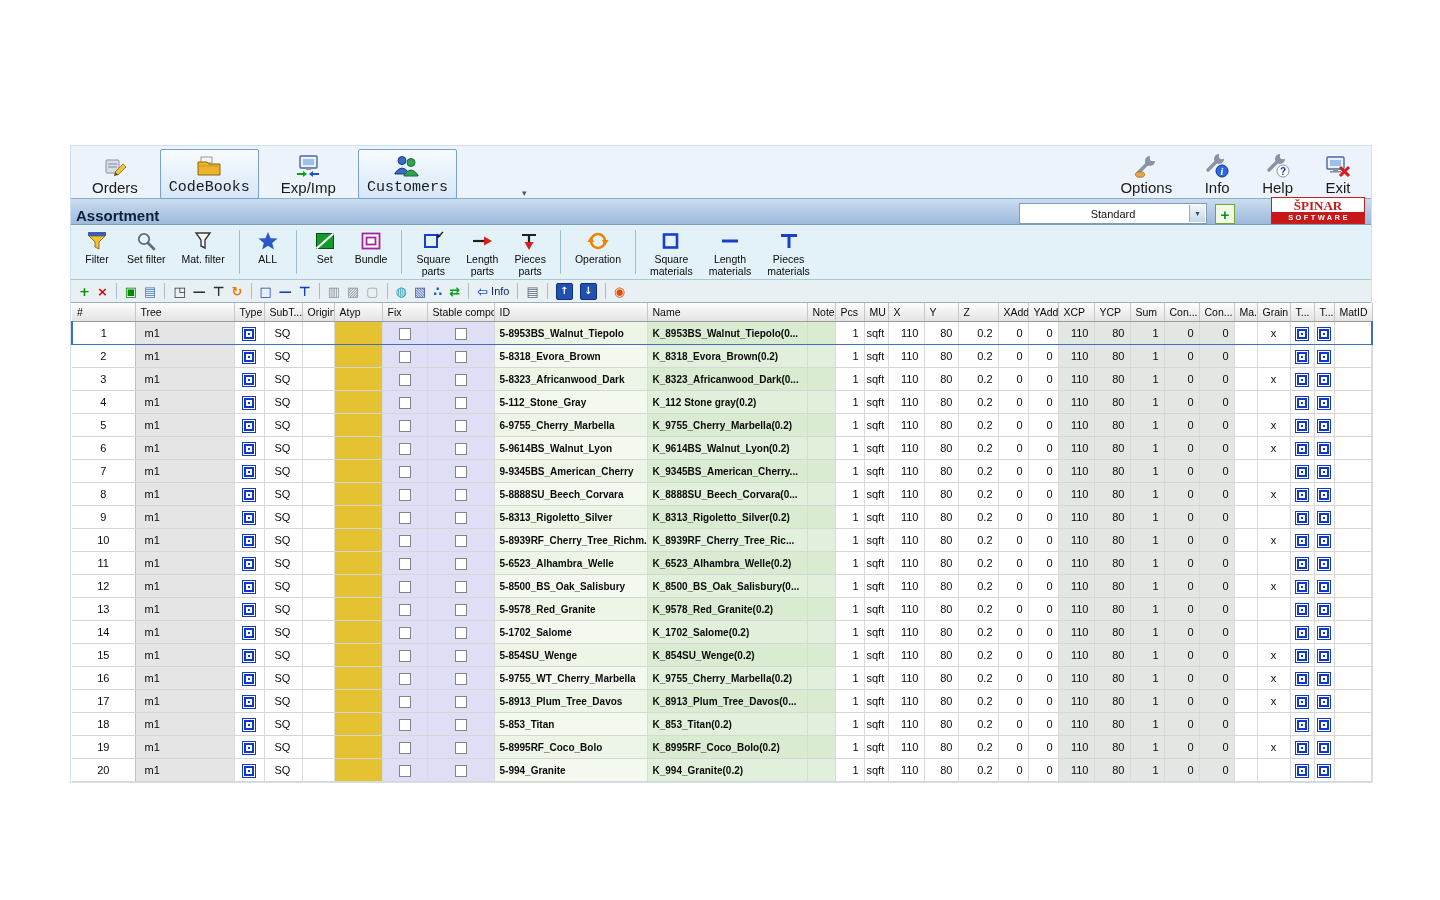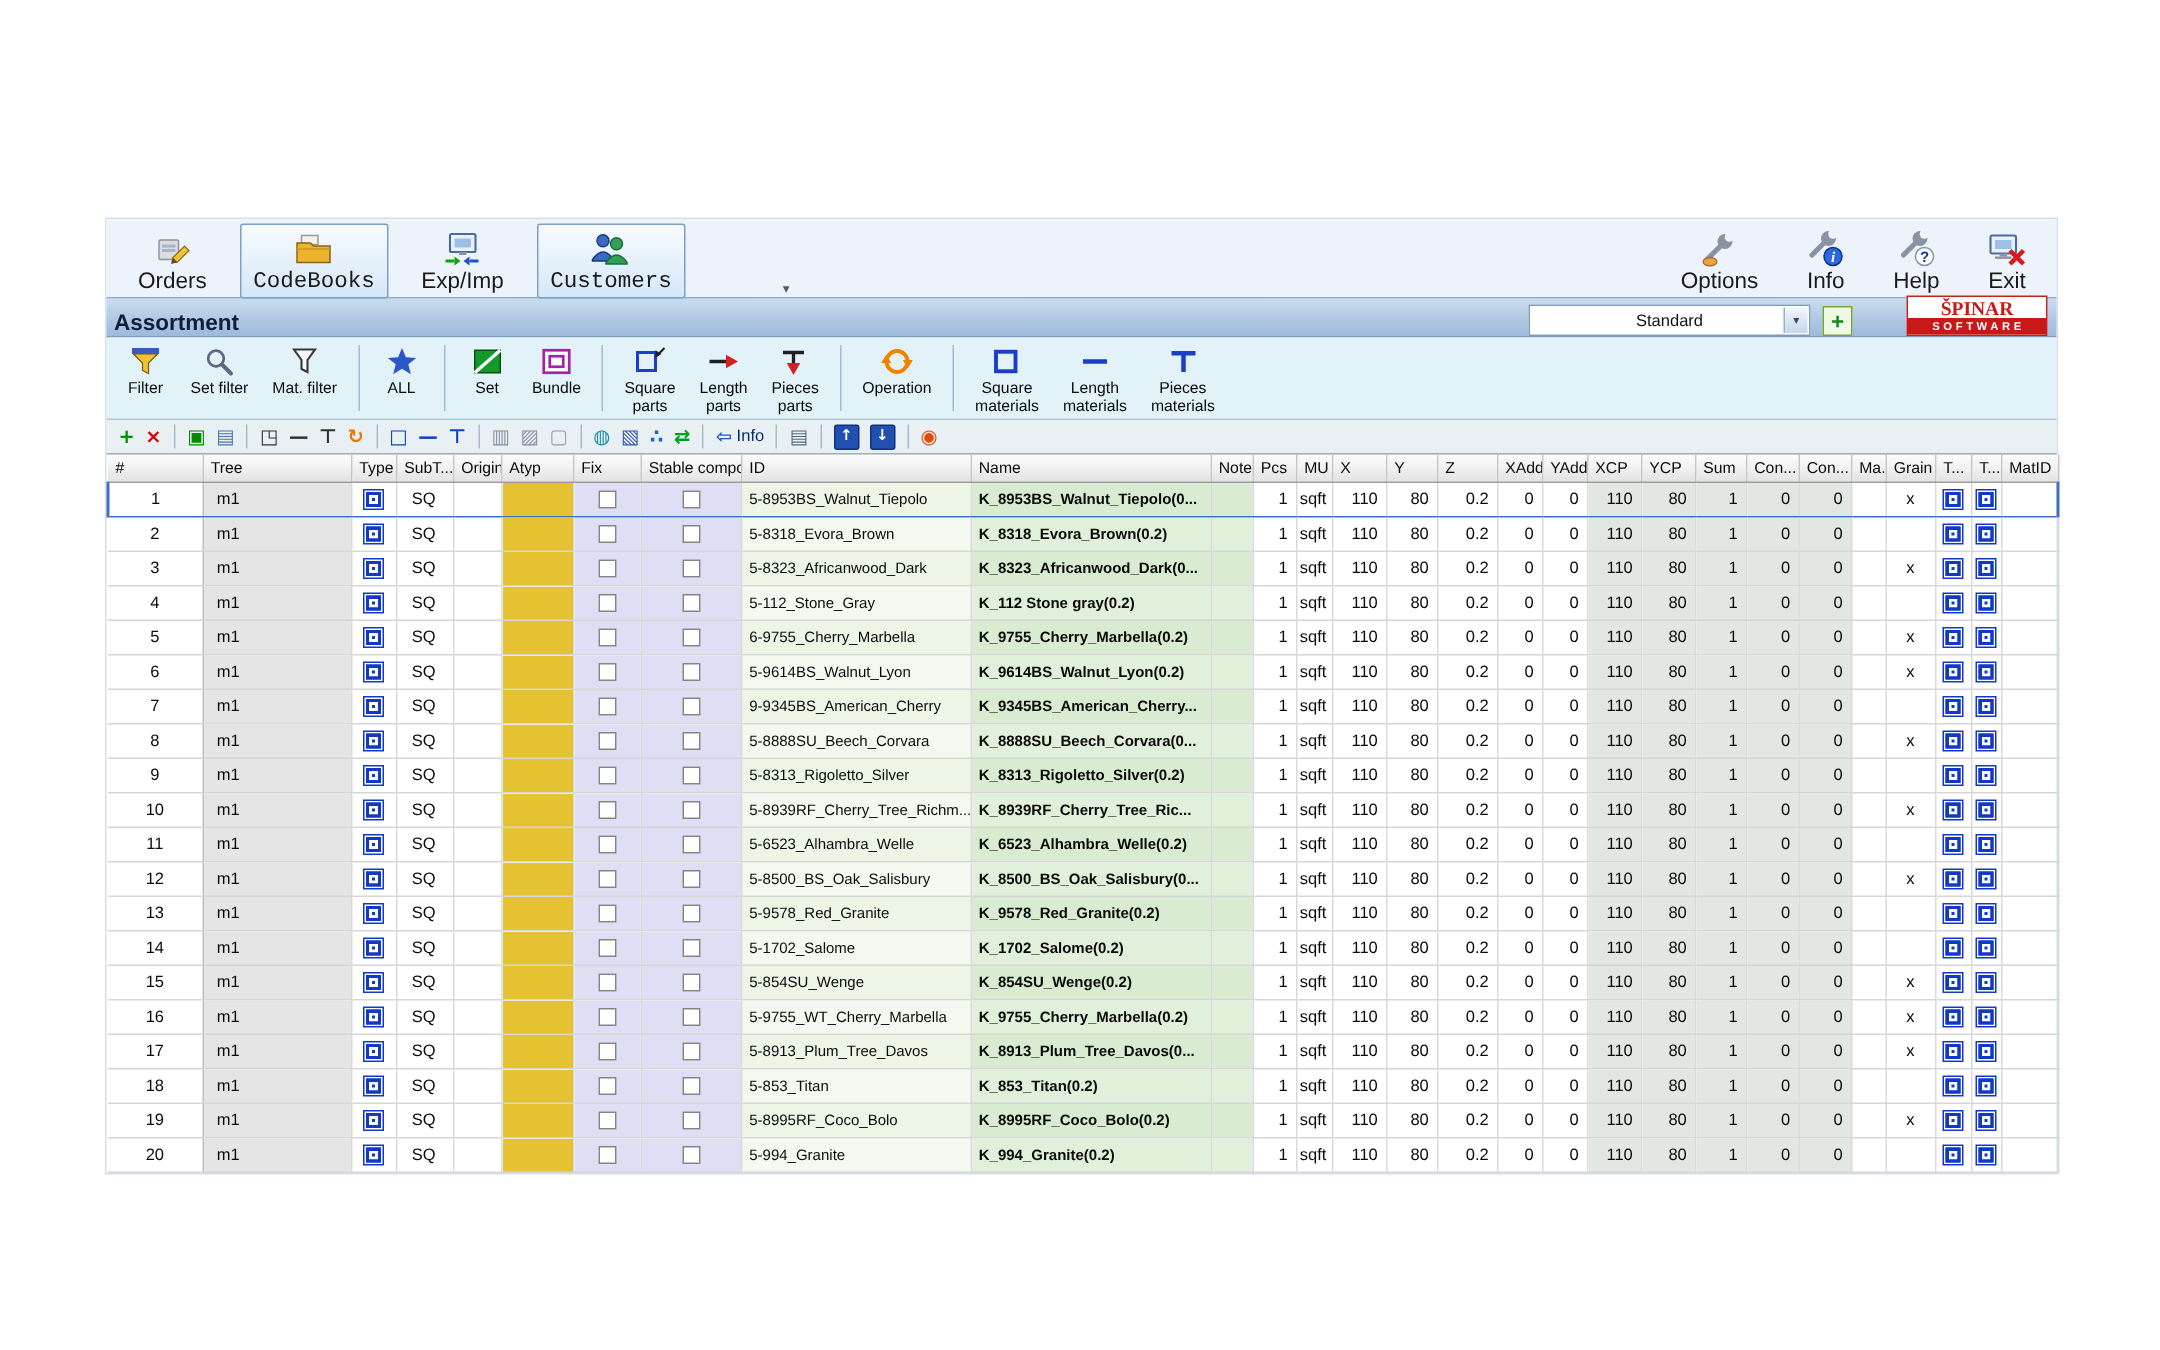--- a/index.html
+++ b/index.html
@@ -46,21 +46,21 @@
   
   table{border-collapse:collapse;table-layout:fixed;width:1300px;border-bottom:1px solid #8aa4c0;}
   th{background:linear-gradient(#fdfdfd,#e3e3e3);border-right:1px solid #c6c6c6;border-bottom:1px solid #9a9a9a;font-size:10.5px;font-weight:normal;height:18px;padding:0 2px 0 5px;text-align:left;white-space:nowrap;overflow:hidden;color:#0a0a0a;cursor:pointer;}
   td{font-size:11px;height:22px;border-bottom:1px solid #d6d6d6;border-right:1px solid #dadada;padding:0;white-space:nowrap;overflow:hidden;color:#0a0a0a;}
   td.c-num{text-align:center;border-right:1px solid #c0c0c0;}
   td.c-tree{background:#e5e5e5;padding-left:9px;}
   td.c-type_icon,td.c-t1,td.c-t2,td.c-grain{text-align:center;}
   td.c-subtype{padding-left:10px;}
   td.c-atyp{background:#e4c232;}
   td.c-fix,td.c-stable{background:#dedef4;text-align:center;}
-  td.c-id{background:#edf5e7;padding-left:5px;font-weight:normal;font-size:10px;}
+  td.c-id{background:#edf5e7;padding-left:5px;font-weight:bold;font-size:10px;}
   tr.even td.c-id{background:#f4f9f0;}
   td.c-name,td.c-note{background:#d9ebd1;padding-left:5px;font-weight:bold;font-size:10px;}
   tr.even td.c-name,tr.even td.c-note{background:#e1f0da;}
   td.c-pcs,td.c-x,td.c-y,td.c-z,td.c-xadd,td.c-yadd,td.c-xcp,td.c-ycp,td.c-sum,td.c-con1,td.c-con2{text-align:right;padding-right:5px;}
   td.c-mu{text-align:left;padding-left:2px;}
   td.c-xcp,td.c-ycp,td.c-sum,td.c-con1,td.c-con2{background:#e3e7e3;}
   tr.selected td{border-top:1px solid #3f6fc4;border-bottom:1px solid #3f6fc4;}
   tr.selected td:first-child{border-left:2px solid #3f6fc4;}
   tr.selected td:last-child{border-right:2px solid #3f6fc4;}
   .bluebox{display:inline-block;width:6px;height:6px;border:2px solid #1238c8;outline:1px solid #1238c8;outline-offset:1px;background:#1238c8;box-shadow:inset 0 0 0 2px #fff;vertical-align:middle;}

